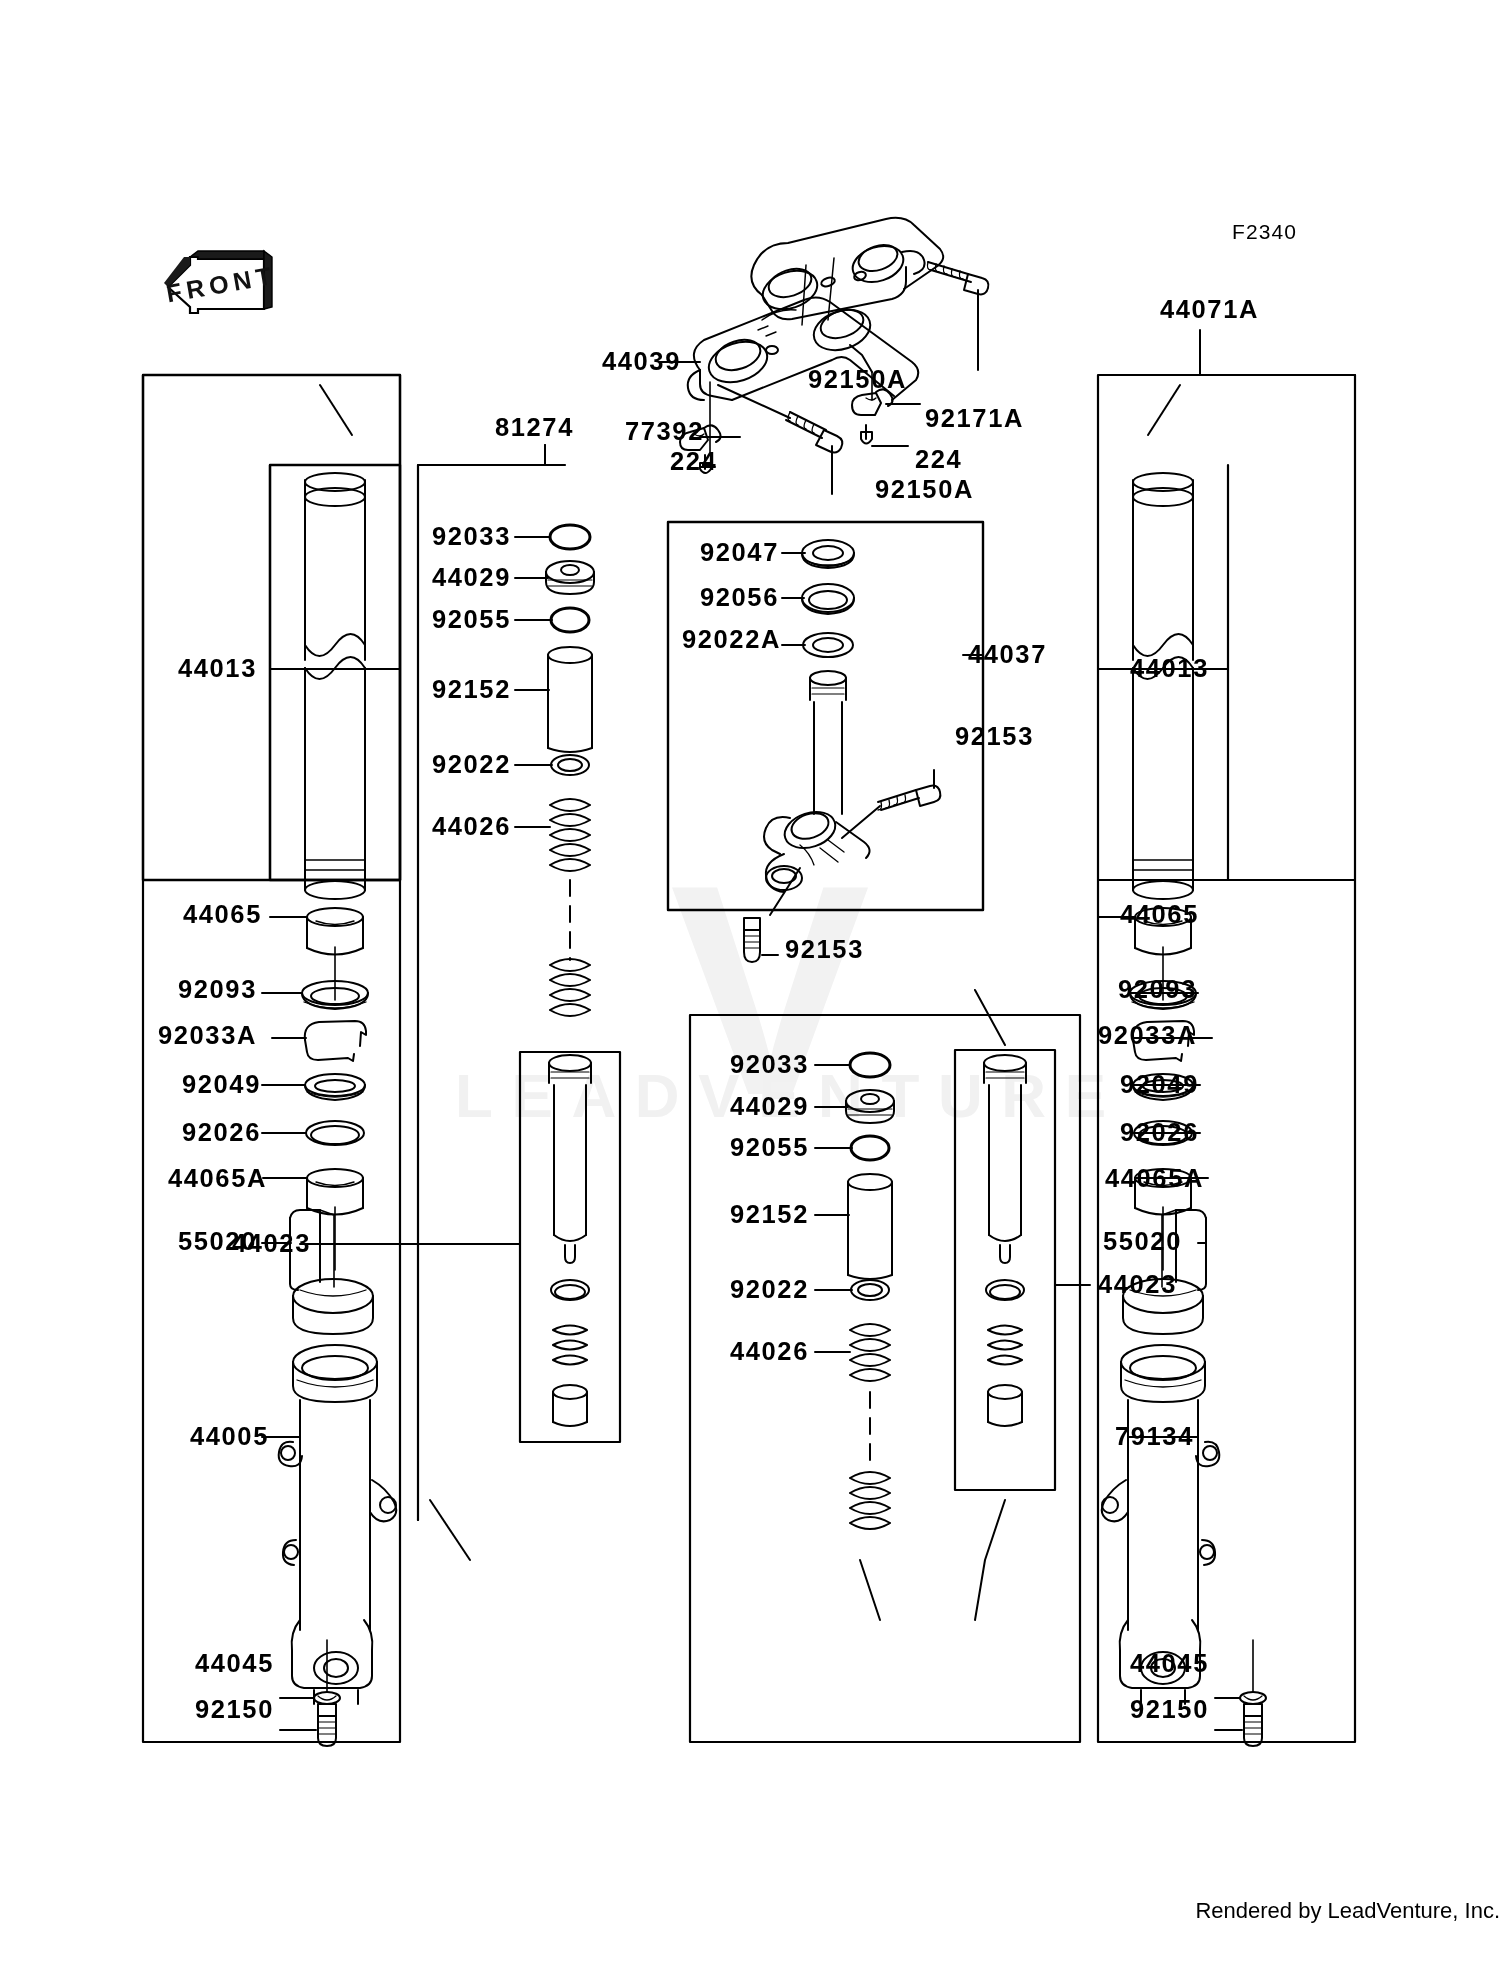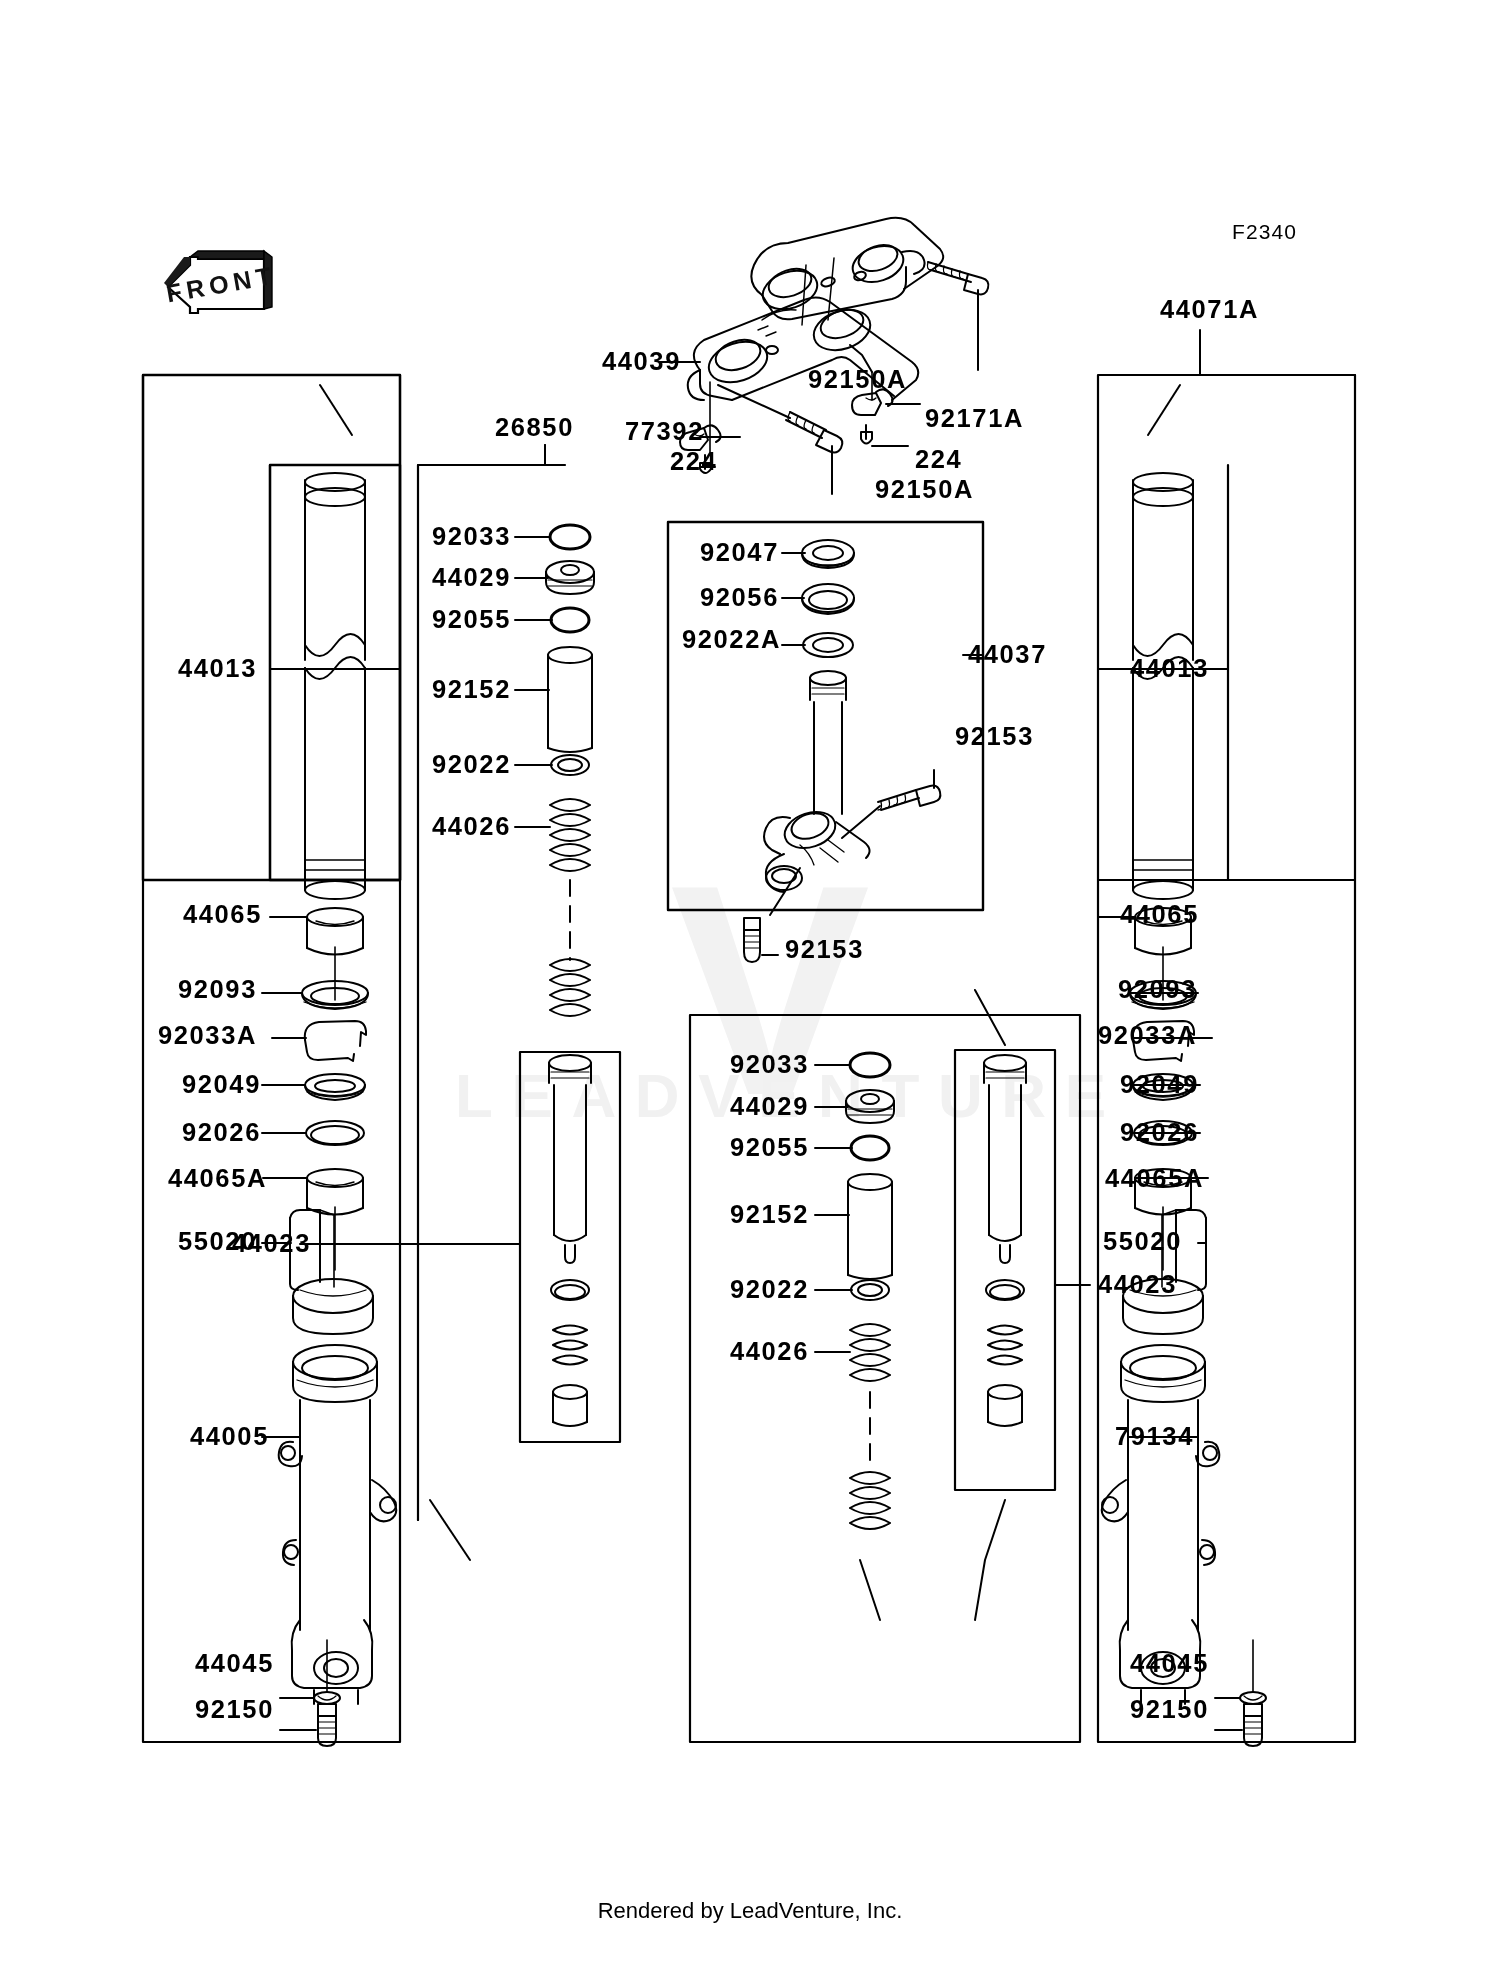--- a/index.html
+++ b/index.html
@@ -58,21 +58,21 @@
     font-weight: normal;
     letter-spacing: 1.1px;
     color: #000;
     font-family: "Liberation Sans", sans-serif;
   }
   .footer {
     position: absolute;
     left: 0;
     top: 1898px;
     width: 1500px;
-    text-align: center;
+    text-align: right;
     font-size: 22px;
     color: #000;
     font-family: "Liberation Sans", sans-serif;
   }
   
   #art {
     position: absolute;
     left: 0;
     top: 0;
     width: 1500px;
@@ -656,21 +656,21 @@
       <div class="lbl" style="left: 183px; top: 915px; transform: translateY(-50%);">44065</div>
       <div class="lbl" style="left: 178px; top: 990px; transform: translateY(-50%);">92093</div>
       <div class="lbl" style="left: 158px; top: 1036px; transform: translateY(-50%);">92033A</div>
       <div class="lbl" style="left: 182px; top: 1085px; transform: translateY(-50%);">92049</div>
       <div class="lbl" style="left: 182px; top: 1133px; transform: translateY(-50%);">92026</div>
       <div class="lbl" style="left: 168px; top: 1179px; transform: translateY(-50%);">44065A</div>
       <div class="lbl" style="left: 178px; top: 1242px; transform: translateY(-50%);">55020</div>
       <div class="lbl" style="left: 190px; top: 1437px; transform: translateY(-50%);">44005</div>
       <div class="lbl" style="left: 195px; top: 1664px; transform: translateY(-50%);">44045</div>
       <div class="lbl" style="left: 195px; top: 1710px; transform: translateY(-50%);">92150</div>
-      <div class="lbl" style="left: 495px; top: 428px; transform: translateY(-50%);">26850</div>
+      <div class="lbl" style="left: 495px; top: 428px; transform: translateY(-50%);">81274</div>
       <div class="lbl" style="left: 432px; top: 537px; transform: translateY(-50%);">92033</div>
       <div class="lbl" style="left: 432px; top: 578px; transform: translateY(-50%);">44029</div>
       <div class="lbl" style="left: 432px; top: 620px; transform: translateY(-50%);">92055</div>
       <div class="lbl" style="left: 432px; top: 690px; transform: translateY(-50%);">92152</div>
       <div class="lbl" style="left: 432px; top: 765px; transform: translateY(-50%);">92022</div>
       <div class="lbl" style="left: 432px; top: 827px; transform: translateY(-50%);">44026</div>
       <div class="lbl" style="left: 232px; top: 1244px; transform: translateY(-50%);">44023</div>
       <div class="lbl" style="left: 595px; top: 362px; transform: translateY(-50%); margin-left: 7px;">44039</div>
       <div class="lbl" style="left: 625px; top: 432px; transform: translateY(-50%);">77392</div>
       <div class="lbl" style="left: 670px; top: 462px; transform: translateY(-50%);">224</div>

